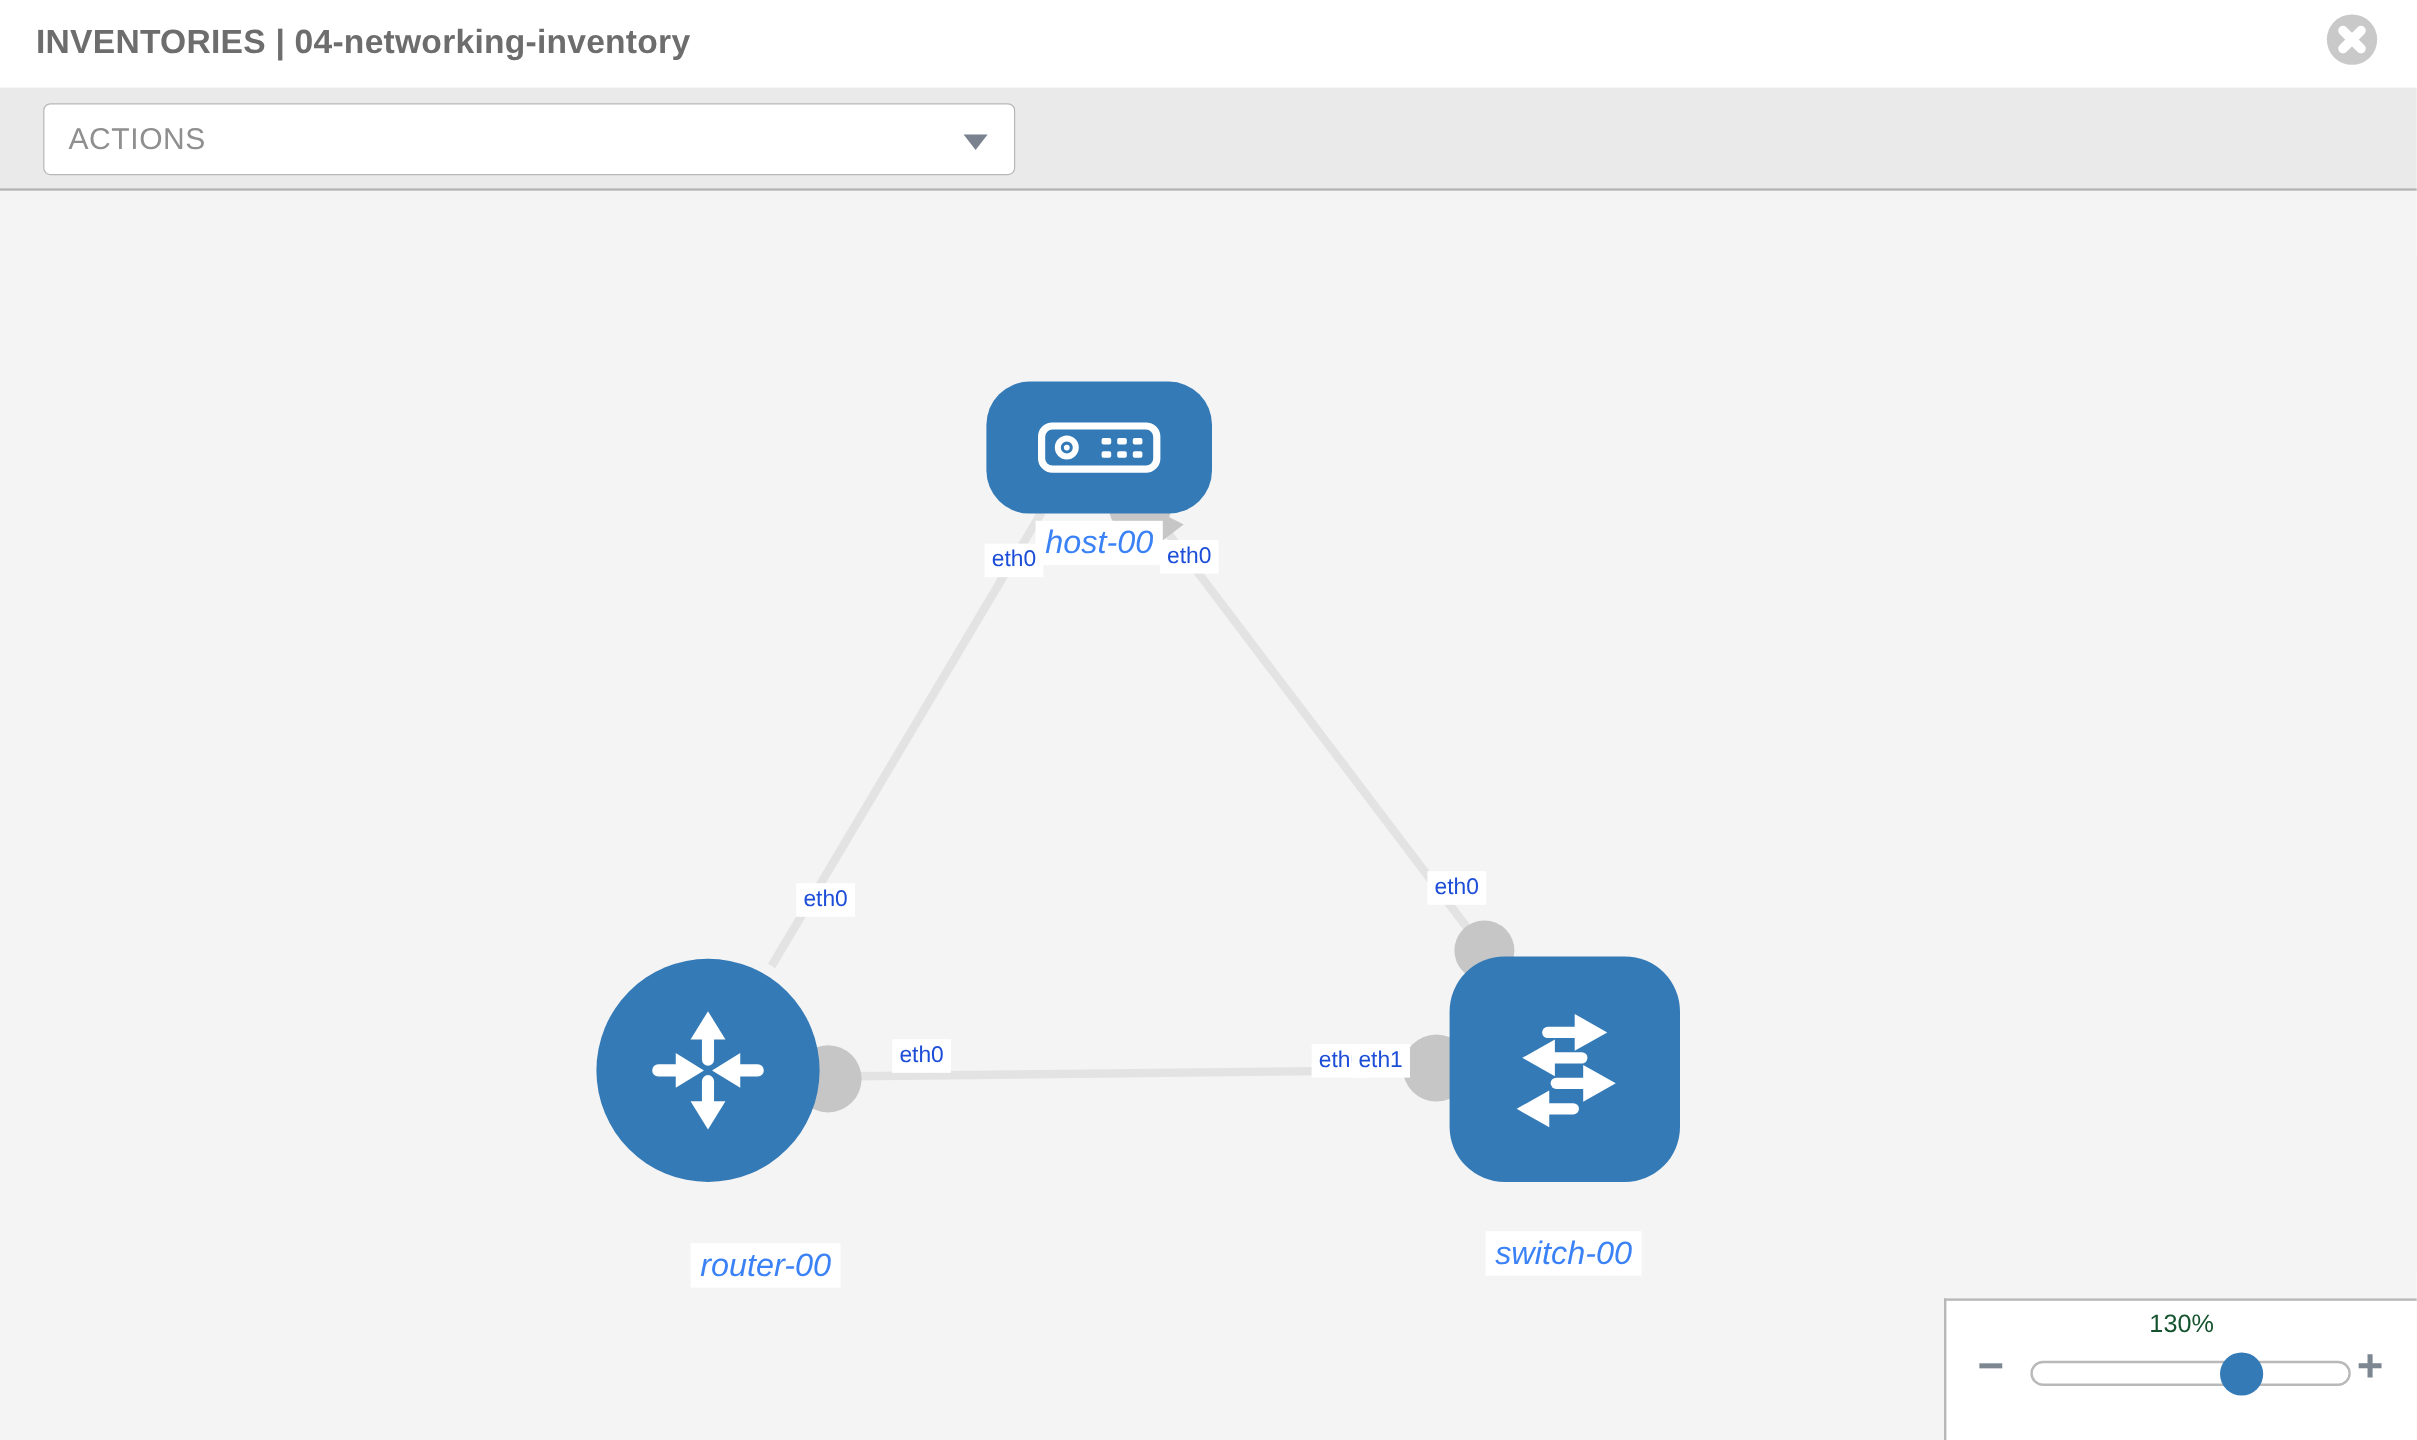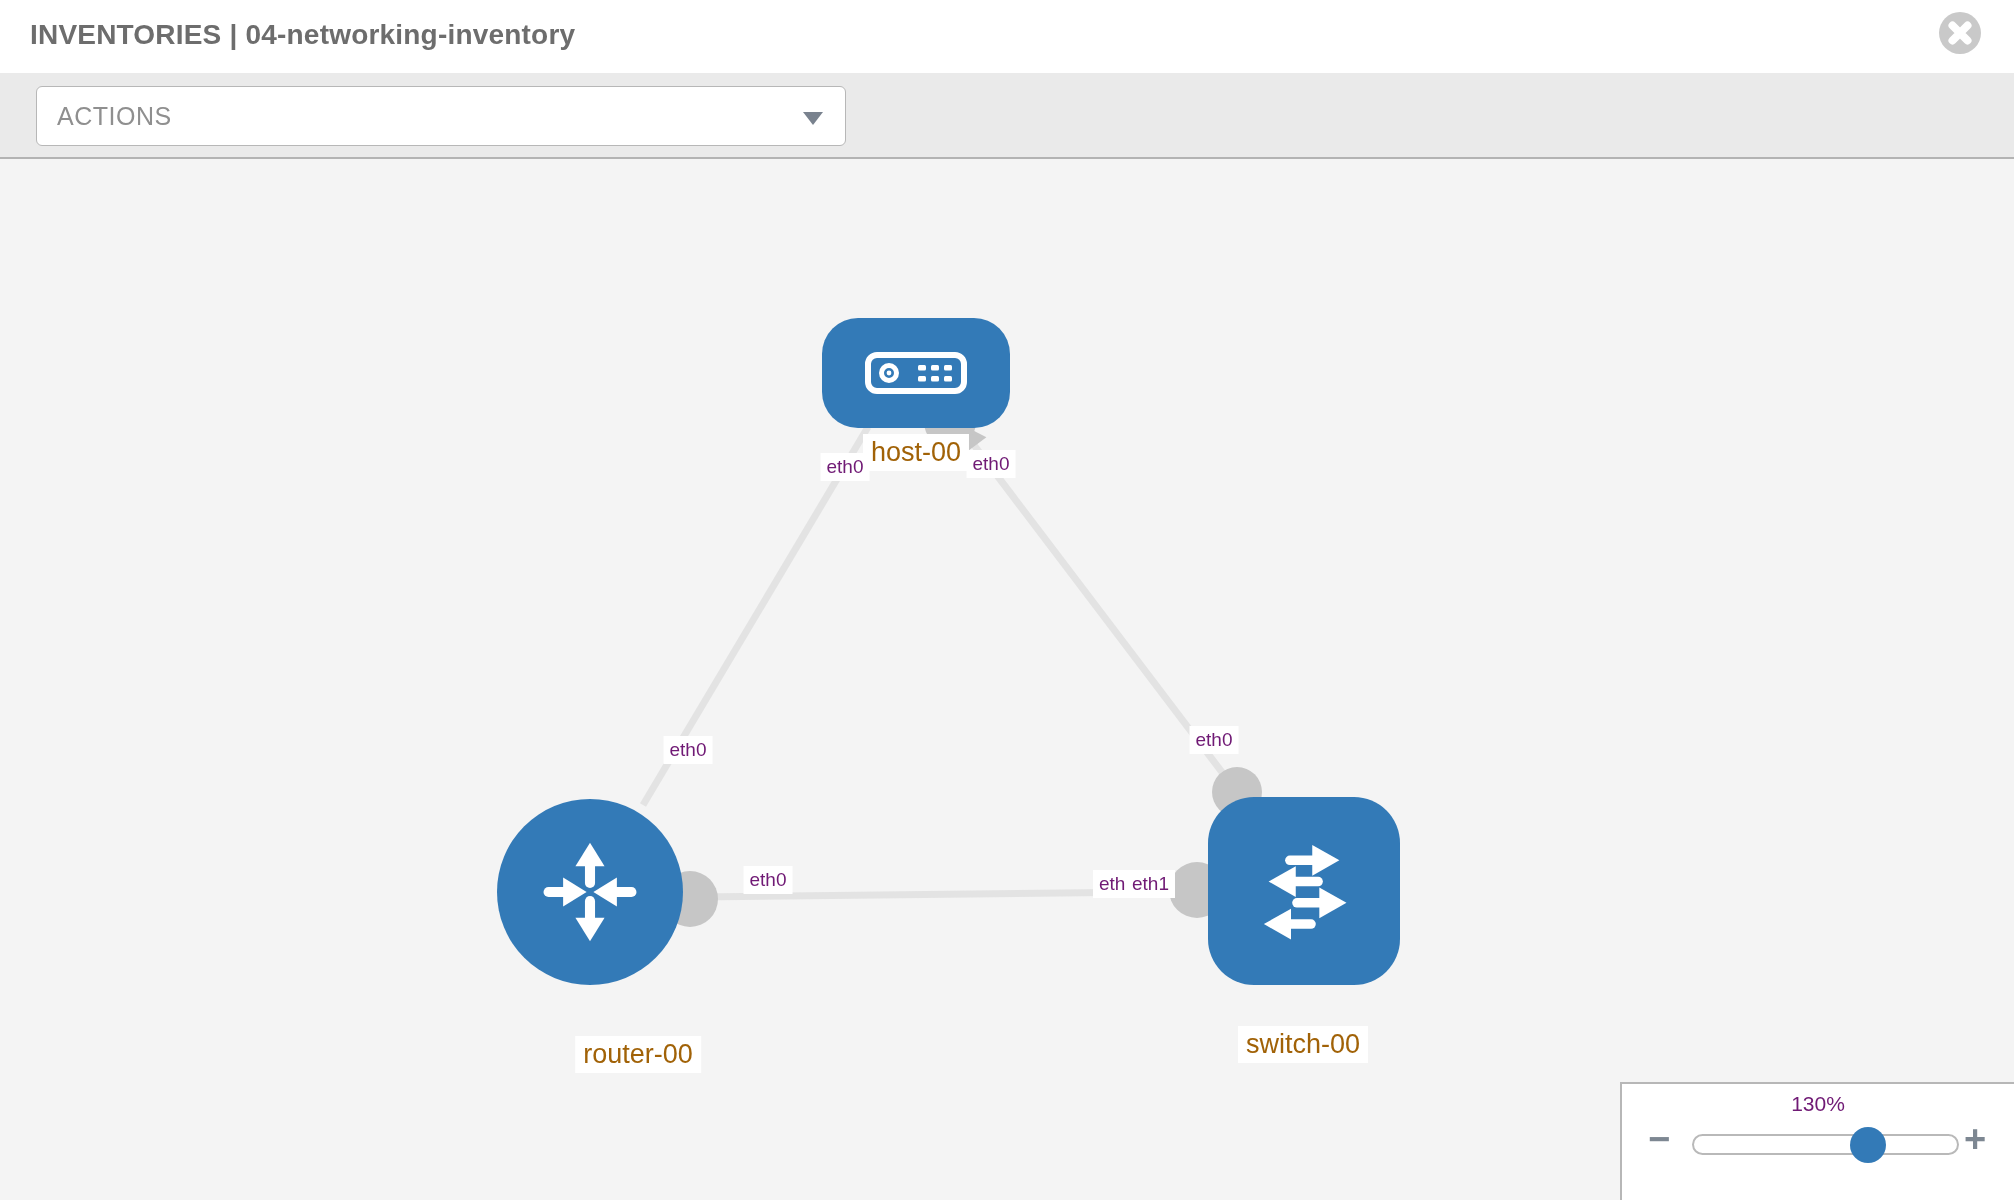--- a/index.html
+++ b/index.html
@@ -25,38 +25,38 @@
 
   
   .canvas { position:absolute; left:0; top:159px; width:2014px; height:1041px; background:#f4f4f4; }
   .net-svg { position:absolute; left:0; top:0; }
 
   .node { position:absolute; background:#337ab7; cursor:pointer; display:flex; align-items:center; justify-content:center; }
   .node-host { left:822px; top:318px; width:188px; height:110px; border-radius:36px; }
   .node-router { left:497px; top:799px; width:186px; height:186px; border-radius:50%; }
   .node-switch { left:1208px; top:797px; width:192px; height:188px; border-radius:46px; }
 
-  .node-label { position:absolute; background:#ffffff; color:#a16207; font-size:27px; padding:3px 8px; white-space:nowrap; transform:translateX(-50%); }
+  .node-label { position:absolute; background:#ffffff; color:#3b82f6; font-size:27px; padding:3px 8px; white-space:nowrap; transform:translateX(-50%);font-style:italic; }
   .lbl-host { left:916px; top:434px; }
   .lbl-router { left:590px; top:995px; }
   .lbl-switch { left:1303px; top:995px; }
 
-  .eth-label { position:absolute; background:#ffffff; color:#701a75; font-size:19px; padding:3px 6px; white-space:nowrap; }
+  .eth-label { position:absolute; background:#ffffff; color:#1d4ed8; font-size:19px; padding:3px 6px; white-space:nowrap; }
   .eth-center { transform:translateX(-50%); }
   .eth-host-left  { left:845px;  top:453px; }
   .eth-host-right { left:991px;  top:450px; }
   .eth-router-diag{ left:688px;  top:736px; }
   .eth-switch-diag{ left:1214px; top:726px; }
   .eth-router-horiz{ left:768px; top:866px; }
   .eth-back  { left:1093px; top:870px; z-index:3; }
   .eth-front { left:1126px; top:870px; z-index:4; }
 
   
   .zoom-panel { position:absolute; left:1620px; top:1082px; width:394px; height:118px; background:#ffffff; border-top:2px solid #b7b7b7; border-left:2px solid #b7b7b7; z-index:6; }
-  .zoom-level { position:absolute; left:0; top:8px; width:100%; text-align:center; font-size:21px; color:#701a75; }
+  .zoom-level { position:absolute; left:0; top:8px; width:100%; text-align:center; font-size:21px; color:#14532d; }
   .zoom-minus, .zoom-plus { position:absolute; top:36px; font-size:38px; font-weight:bold; color:#7d8792; background:none; border:none; cursor:pointer; line-height:38px; }
   .zoom-minus { left:26px; }
   .zoom-plus  { left:342px; }
   .zoom-track { position:absolute; left:70px; top:50px; width:267px; height:21px; background:#ffffff; border:2px solid #b9b9b9; border-radius:12px; cursor:pointer; }
   .zoom-thumb { position:absolute; left:156px; top:-9px; width:36px; height:36px; border-radius:50%; background:#337ab7; cursor:grab; }
 </style>
 </head>
 <body>
 
 <div class="stage">

